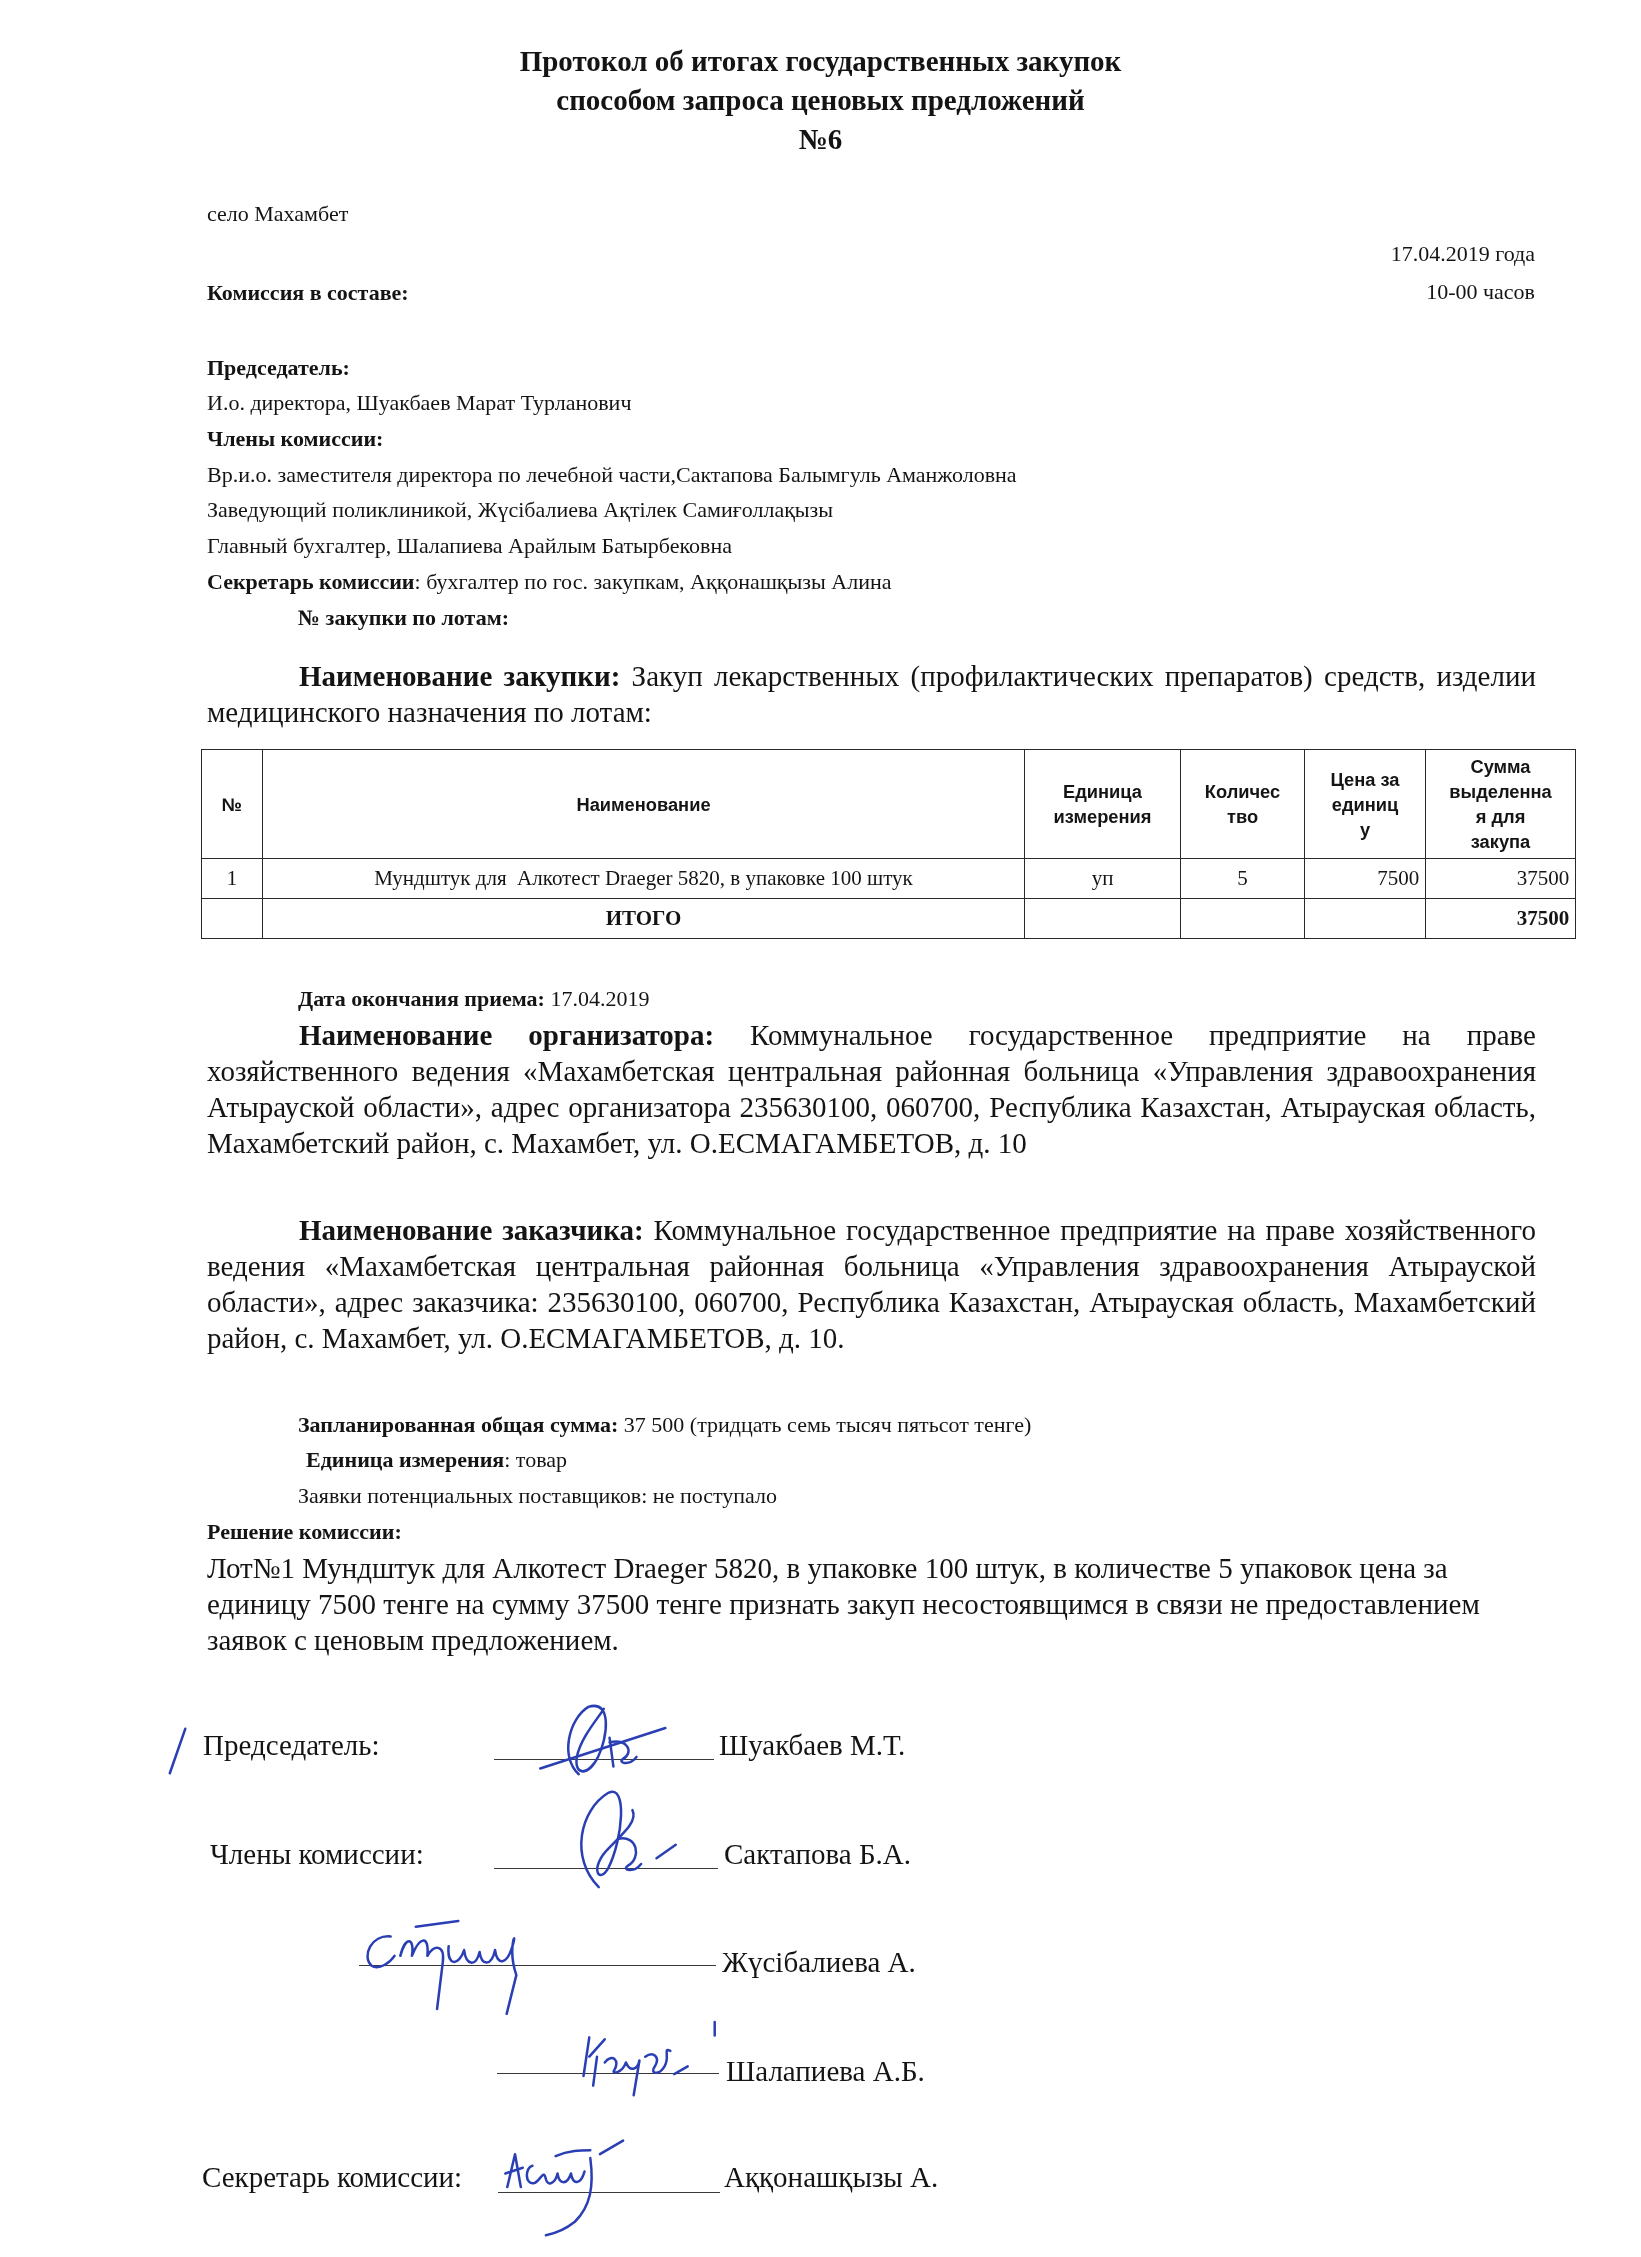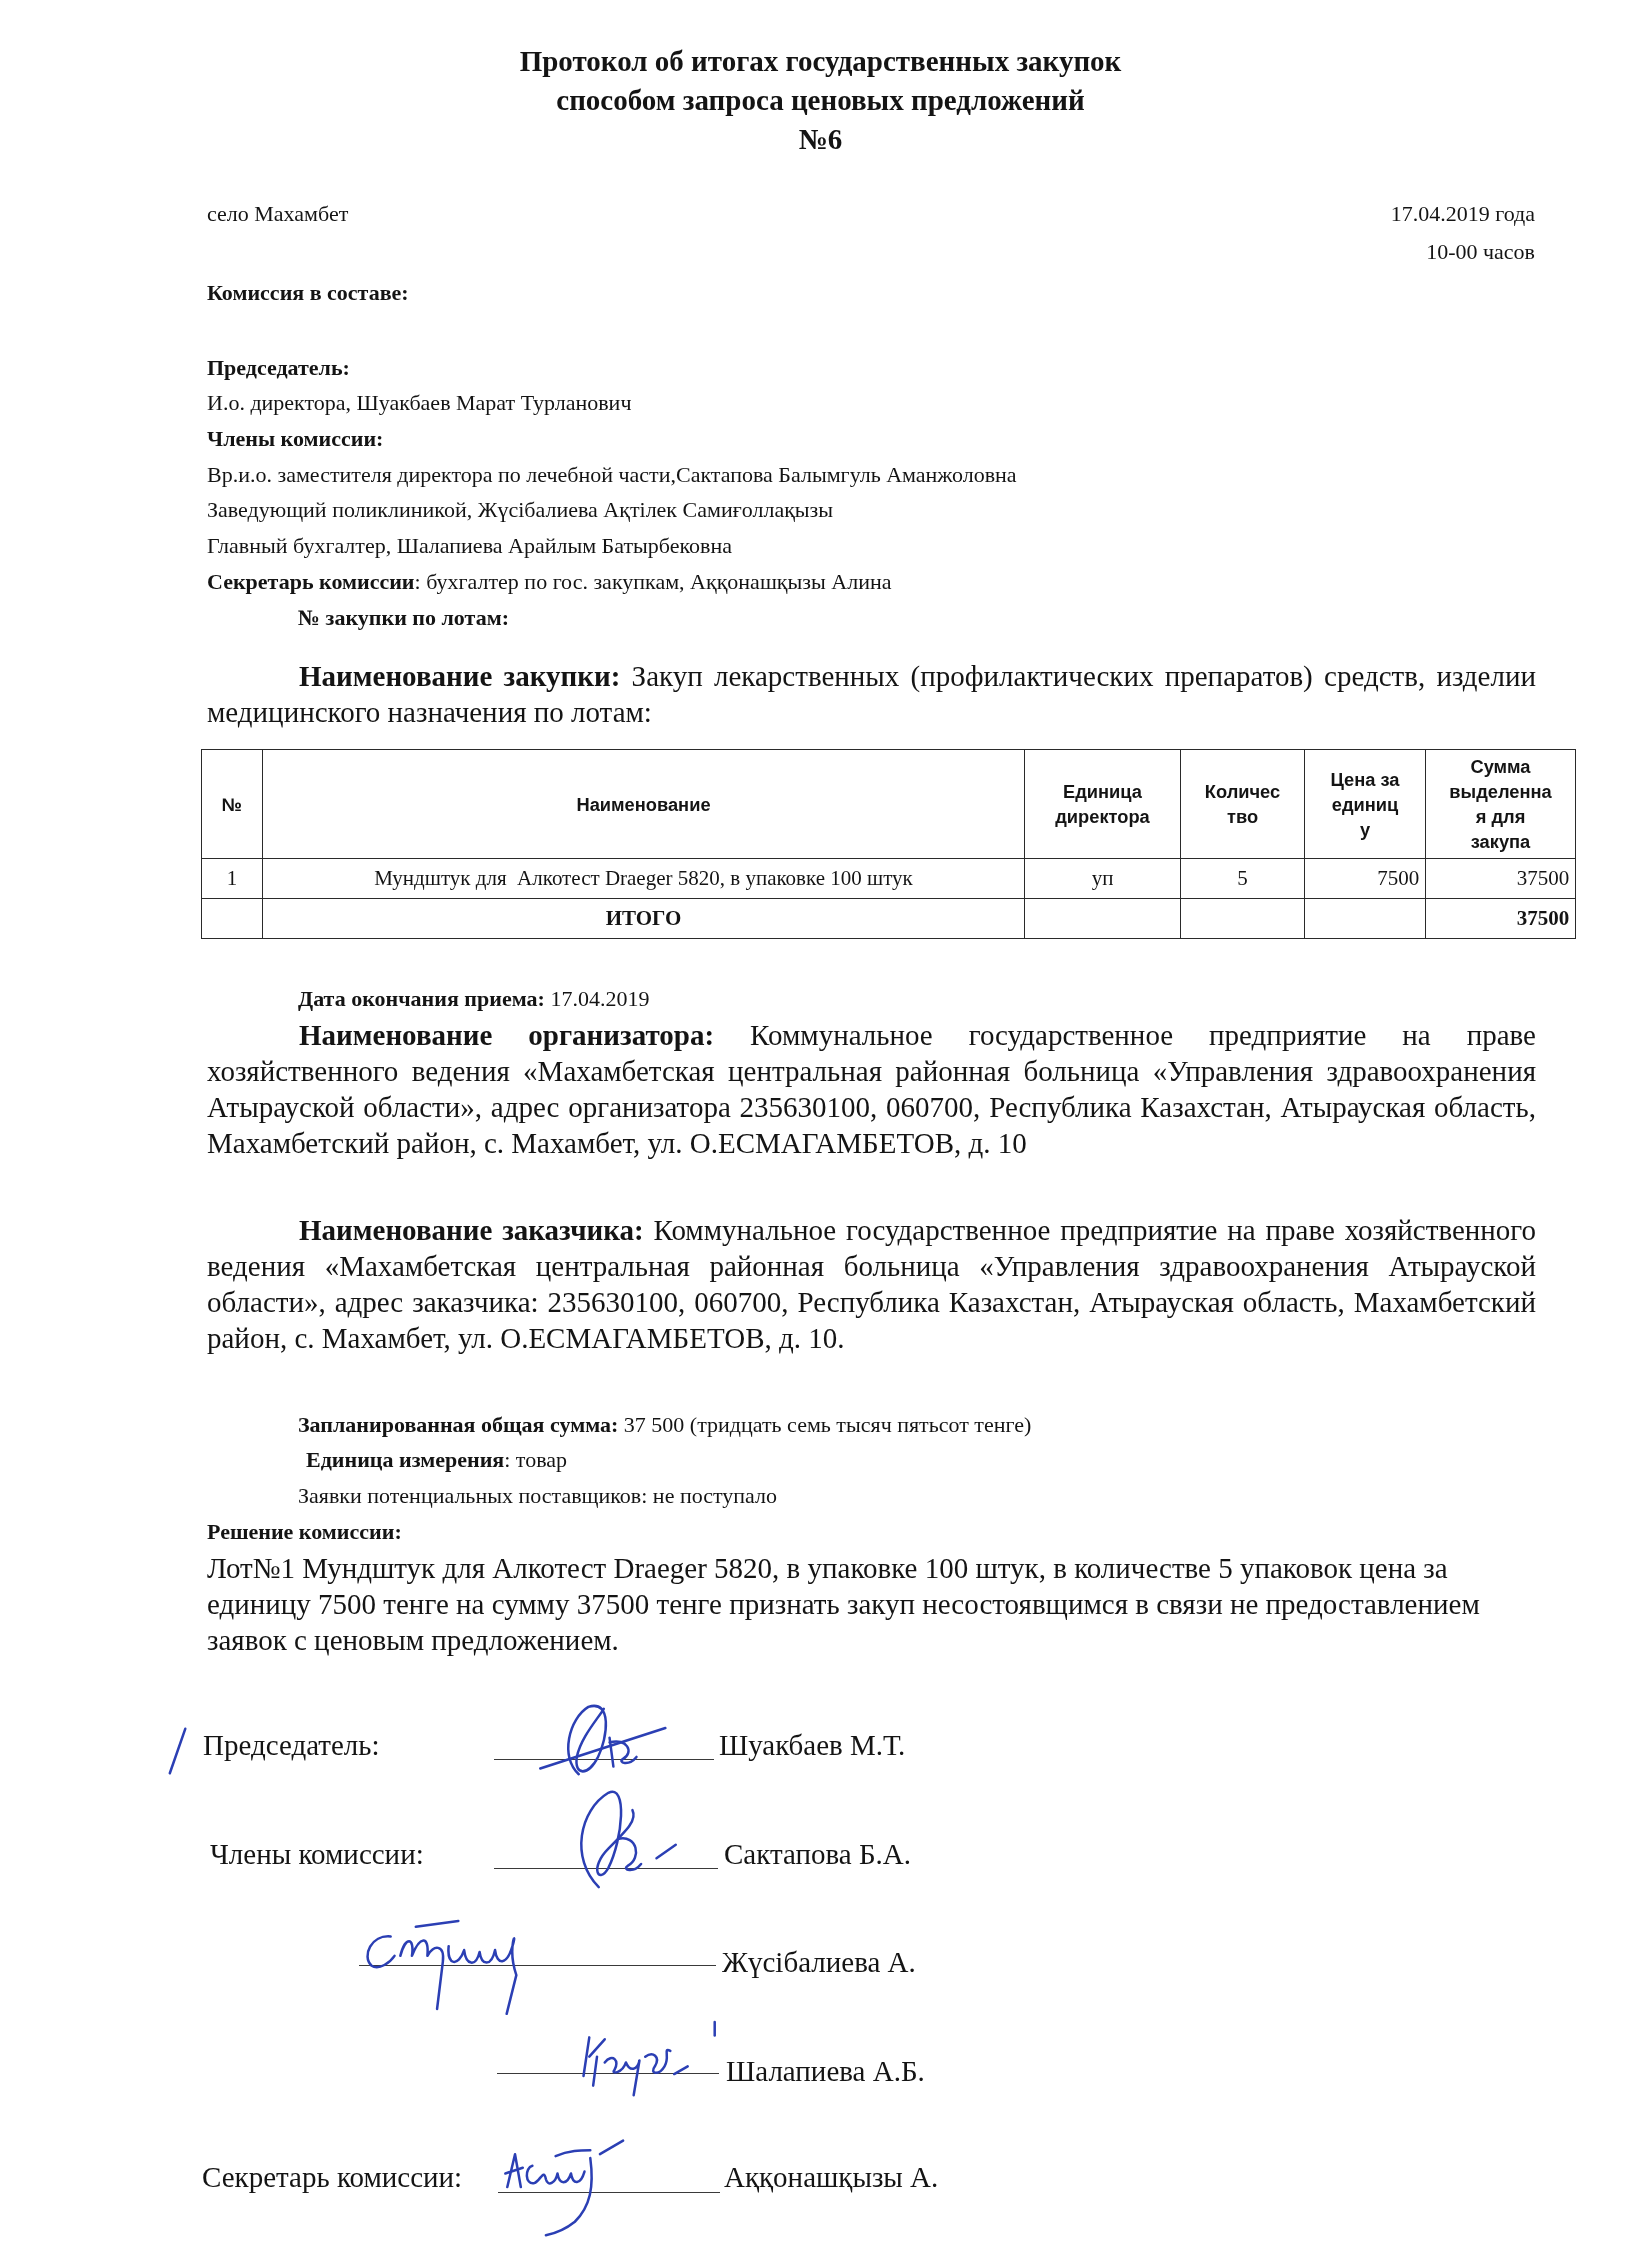--- a/index.html
+++ b/index.html
@@ -14,21 +14,21 @@
     .page { position: absolute; left: 0; top: 0; width: 1641px; height: 1750px; }
 
     .title {
       position: absolute; left: 0; width: 1641px; top: 42px;
       text-align: center; font-weight: bold; font-size: 29px; line-height: 39px;
     }
     .title div { display: block; }
 
     .abs { position: absolute; font-size: 22px; line-height: 35px; white-space: nowrap; }
     .b { font-weight: bold; }
-    .right { text-align: right; }
+    .right { text-align: right; margin-top: 40px; }
 
     .para {
       position: absolute; left: 207px; width: 1329px;
       font-size: 29px; line-height: 36px; text-align: justify;
     }
     .indent { text-indent: 92px; }
 
     
     .lots-table {
       position: absolute; left: 201px; top: 749px; width: 1373px;
@@ -94,21 +94,21 @@
       <col style="width:156px">
       <col style="width:124px">
       <col style="width:121px">
       <col style="width:150px">
     </colgroup>
     <thead>
       <tr>
         <th>№</th>
         <th>Наименование</th>
         <th style="white-space:pre-line">Единица
-директора</th>
+измерения</th>
         <th style="white-space:pre-line">Количес
 тво</th>
         <th style="white-space:pre-line">Цена за
 единиц
 у</th>
         <th style="white-space:pre-line">Сумма
 выделенна
 я для
 закупа</th>
       </tr>

